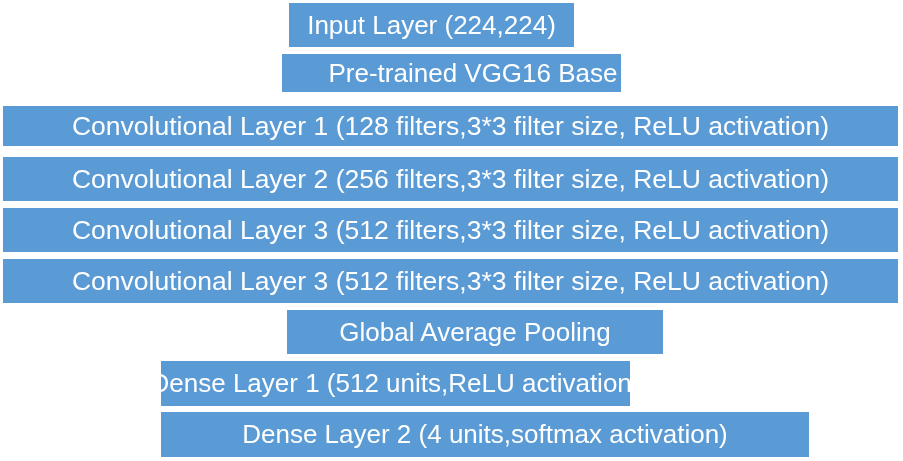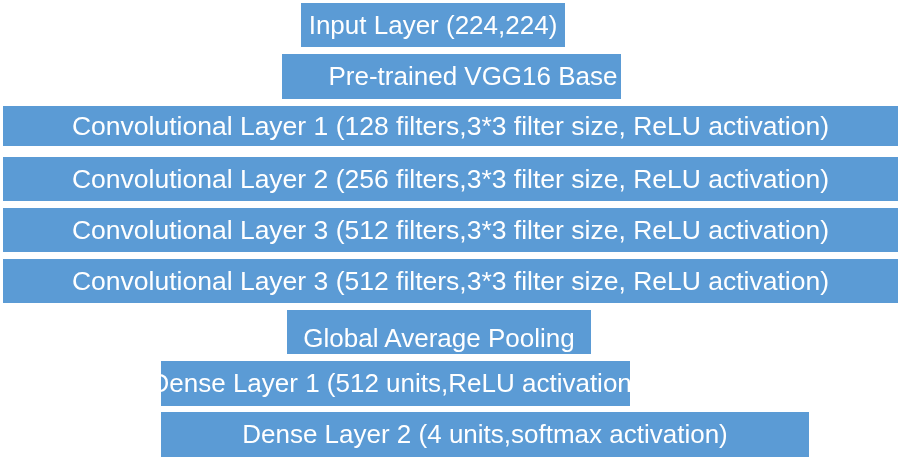--- a/index.html
+++ b/index.html
@@ -28,45 +28,45 @@
     }
     .conv {
       font-size: 26.5px;
     }
   </style>
 </head>
 <body>
 
 <div>
 
-  <div class="layer-box" style="left:301px; top:3px; width:264px; height:44px;">
+  <div class="layer-box" style="left:289px; top:3px; width:285px; height:44px;">
     <span>Input Layer (224,224)</span>
   </div>
 
-  <div class="layer-box" style="left:282px; top:54px; width:339px; height:45px;padding-left:43px;">
+  <div class="layer-box" style="left:282px; top:54px; width:339px; height:38px;padding-left:43px;">
     <span>Pre-trained VGG16 Base</span>
   </div>
 
   <div class="layer-box conv" style="left:3px; top:106px; width:895px; height:40px;">
     <span>Convolutional Layer 1 (128 filters,3*3 filter size, ReLU activation)</span>
   </div>
 
   <div class="layer-box conv" style="left:3px; top:157px; width:895px; height:44px;justify-content:center;">
     <span>Convolutional Layer 2 (256 filters,3*3 filter size, ReLU activation)</span>
   </div>
 
   <div class="layer-box conv" style="left:3px; top:208px; width:895px; height:44px;">
     <span>Convolutional Layer 3 (512 filters,3*3 filter size, ReLU activation)</span>
   </div>
 
   <div class="layer-box conv" style="left:3px; top:259px; width:895px; height:44px;">
     <span>Convolutional Layer 3 (512 filters,3*3 filter size, ReLU activation)</span>
   </div>
 
-  <div class="layer-box" style="left:287px; top:310px; width:304px; height:44px;align-items:flex-end;">
+  <div class="layer-box" style="left:287px; top:310px; width:376px; height:44px;">
     <span>Global Average Pooling</span>
   </div>
 
   <div class="layer-box" style="left:161px; top:361px; width:469px; height:45px;">
     <span>Dense Layer 1 (512 units,ReLU activation)</span>
   </div>
 
   <div class="layer-box" style="left:161px; top:412px; width:648px; height:45px;">
     <span>Dense Layer 2 (4 units,softmax activation)</span>
   </div>

